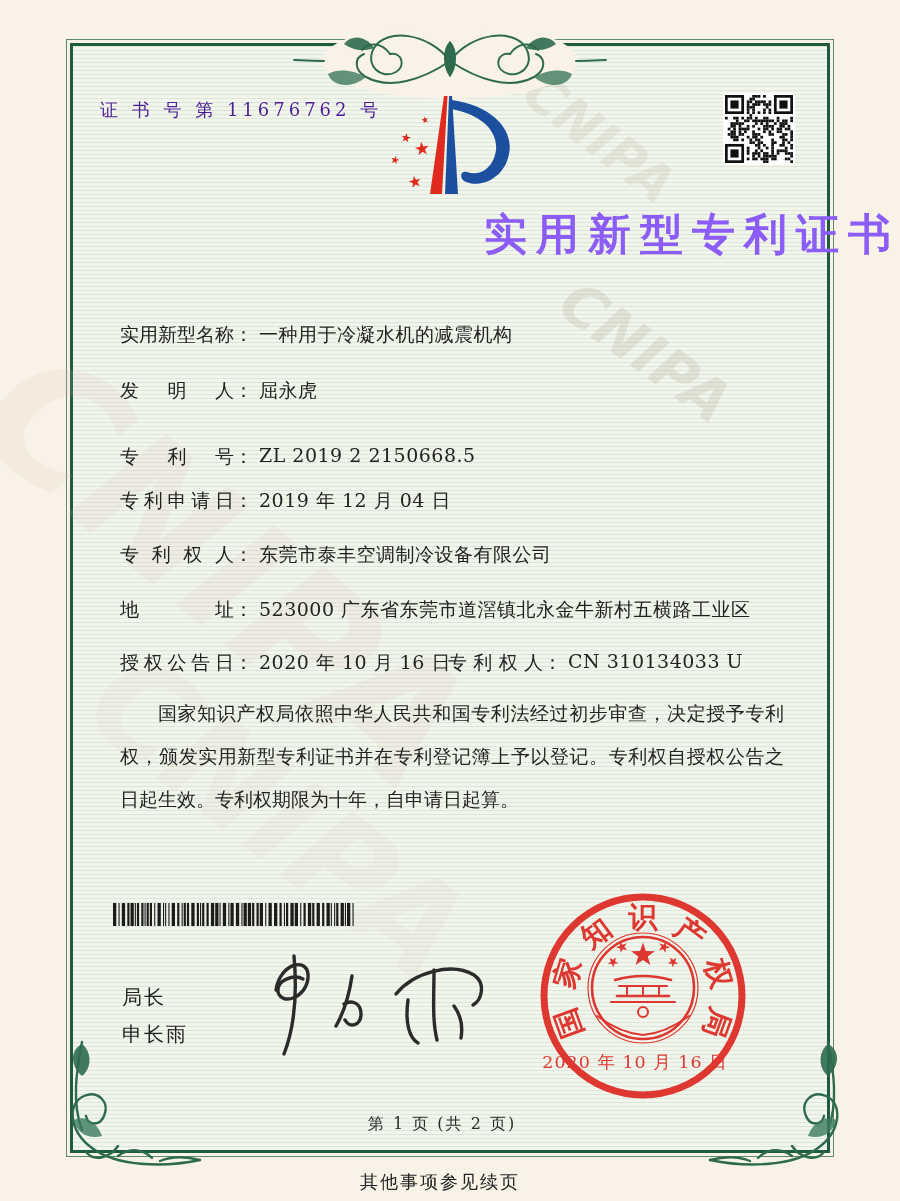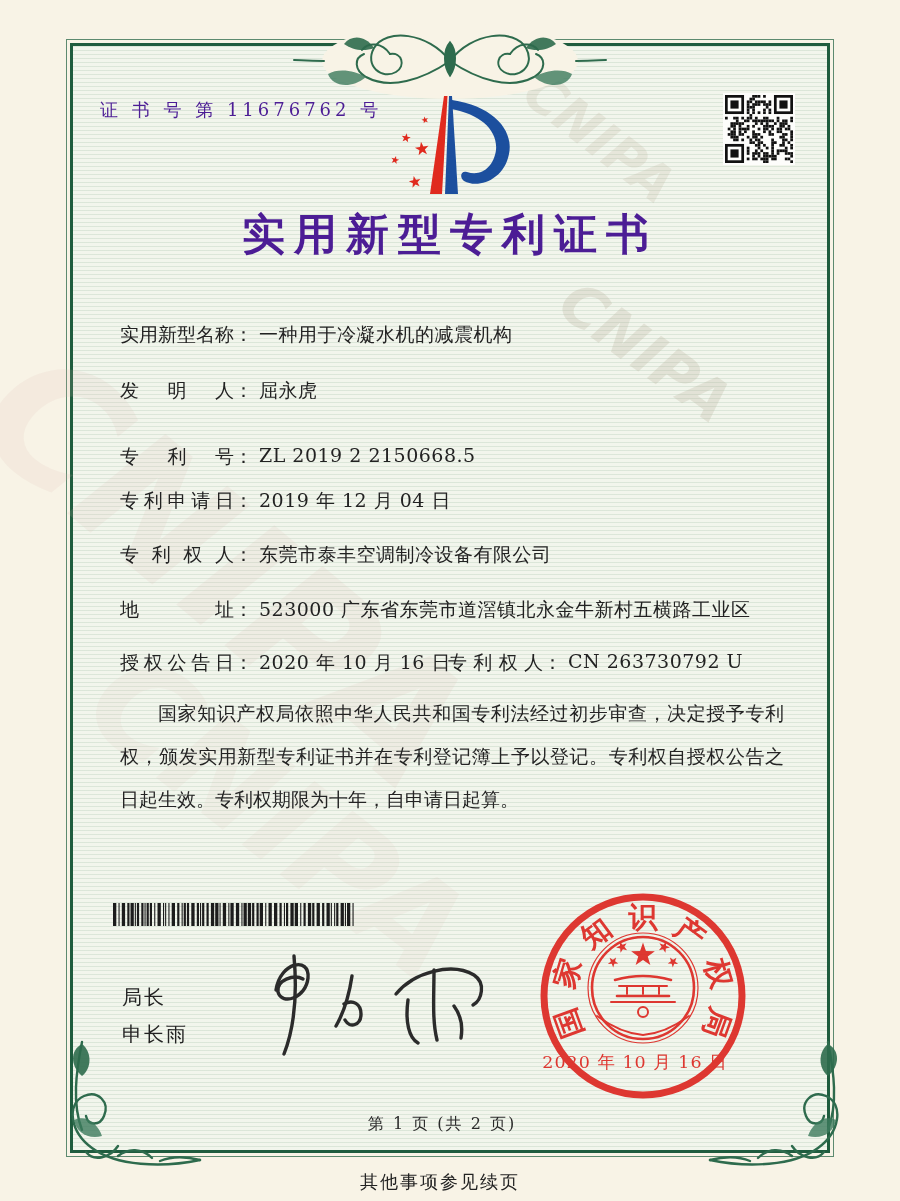--- a/index.html
+++ b/index.html
@@ -25,22 +25,22 @@
   .wm4{left:60px;top:740px;font-size:130px;transform:rotate(38deg);color:rgba(222,190,182,.12);}
   
   .ornament{position:absolute;z-index:3;pointer-events:none;}
   #top-ornament{left:290px;top:14px;}
   #corner-bl{left:52px;top:1040px;}
   #corner-br{left:708px;top:1040px;transform:scaleX(-1);}
   
   .cert-no{position:absolute;z-index:4;left:100px;top:98px;font-size:18px;letter-spacing:4px;color:#4c1d95;}
   #logo{position:absolute;z-index:4;left:388px;top:90px;}
   #qr{position:absolute;z-index:4;left:723px;top:93px;background:#fdfdfb;padding:2px;}
-  .title{position:absolute;z-index:4;left:0;top:206px;width:900px;text-align:center;
-    font-size:43px;font-weight:bold;letter-spacing:9px;color:#4c1d95;}
+  .title{position:absolute;z-index:4;left:0;top:206px;width:900px;text-align:right;
+    font-size:43px;font-weight:bold;letter-spacing:9px;color:#8b5cf6;}
   .fields{position:absolute;z-index:4;left:120px;top:0;width:680px;}
   .f-row{position:absolute;left:0;font-size:19px;white-space:nowrap;color:#222;}
   .f-label{display:inline-block;width:114px;text-align:justify;text-align-last:justify;
     -moz-text-align-last:justify;vertical-align:top;}
   .f-colon{display:inline-block;vertical-align:top;}
   .f-value{display:inline-block;margin-left:6px;vertical-align:top;letter-spacing:.5px;}
   .pair2{position:absolute;left:328px;top:0;white-space:nowrap;}
   .pair2 .f-label{width:95px;}
   .paras{position:absolute;z-index:4;left:120px;top:692px;width:664px;
     font-size:19px;line-height:43px;text-align:justify;color:#242424;}
@@ -364,21 +364,21 @@
   </div>
   <div class="f-row" style="top:542px">
     <span class="f-label">专利权人</span><span class="f-colon">：</span><span class="f-value">东莞市泰丰空调制冷设备有限公司</span>
   </div>
   <div class="f-row" style="top:597px">
     <span class="f-label">地址</span><span class="f-colon">：</span><span class="f-value">523000 广东省东莞市道滘镇北永金牛新村五横路工业区</span>
   </div>
   <div class="f-row" style="top:650px">
     <span class="f-label">授权公告日</span><span class="f-colon">：</span><span class="f-value">2020 年 10 月 16 日</span>
     <span class="pair2">
-      <span class="f-label">专利权人</span><span class="f-colon">：</span><span class="f-value">CN 263730792 U</span>
+      <span class="f-label">专利权人</span><span class="f-colon">：</span><span class="f-value">CN 310134033 U</span>
     </span>
   </div>
 </div>
 
 <div class="paras">
   <p>国家知识产权局依照中华人民共和国专利法经过初步审查，决定授予专利权，颁发实用新型专利证书并在专利登记簿上予以登记。专利权自授权公告之日起生效。专利权期限为十年，自申请日起算。</p>
 </div>
 
 <svg id="barcode" width="245" height="23" viewBox="0 0 245 23">
     <rect x="0" y="0" width="3.3000000000000003" height="23" fill="#1c1c1c"></rect>

